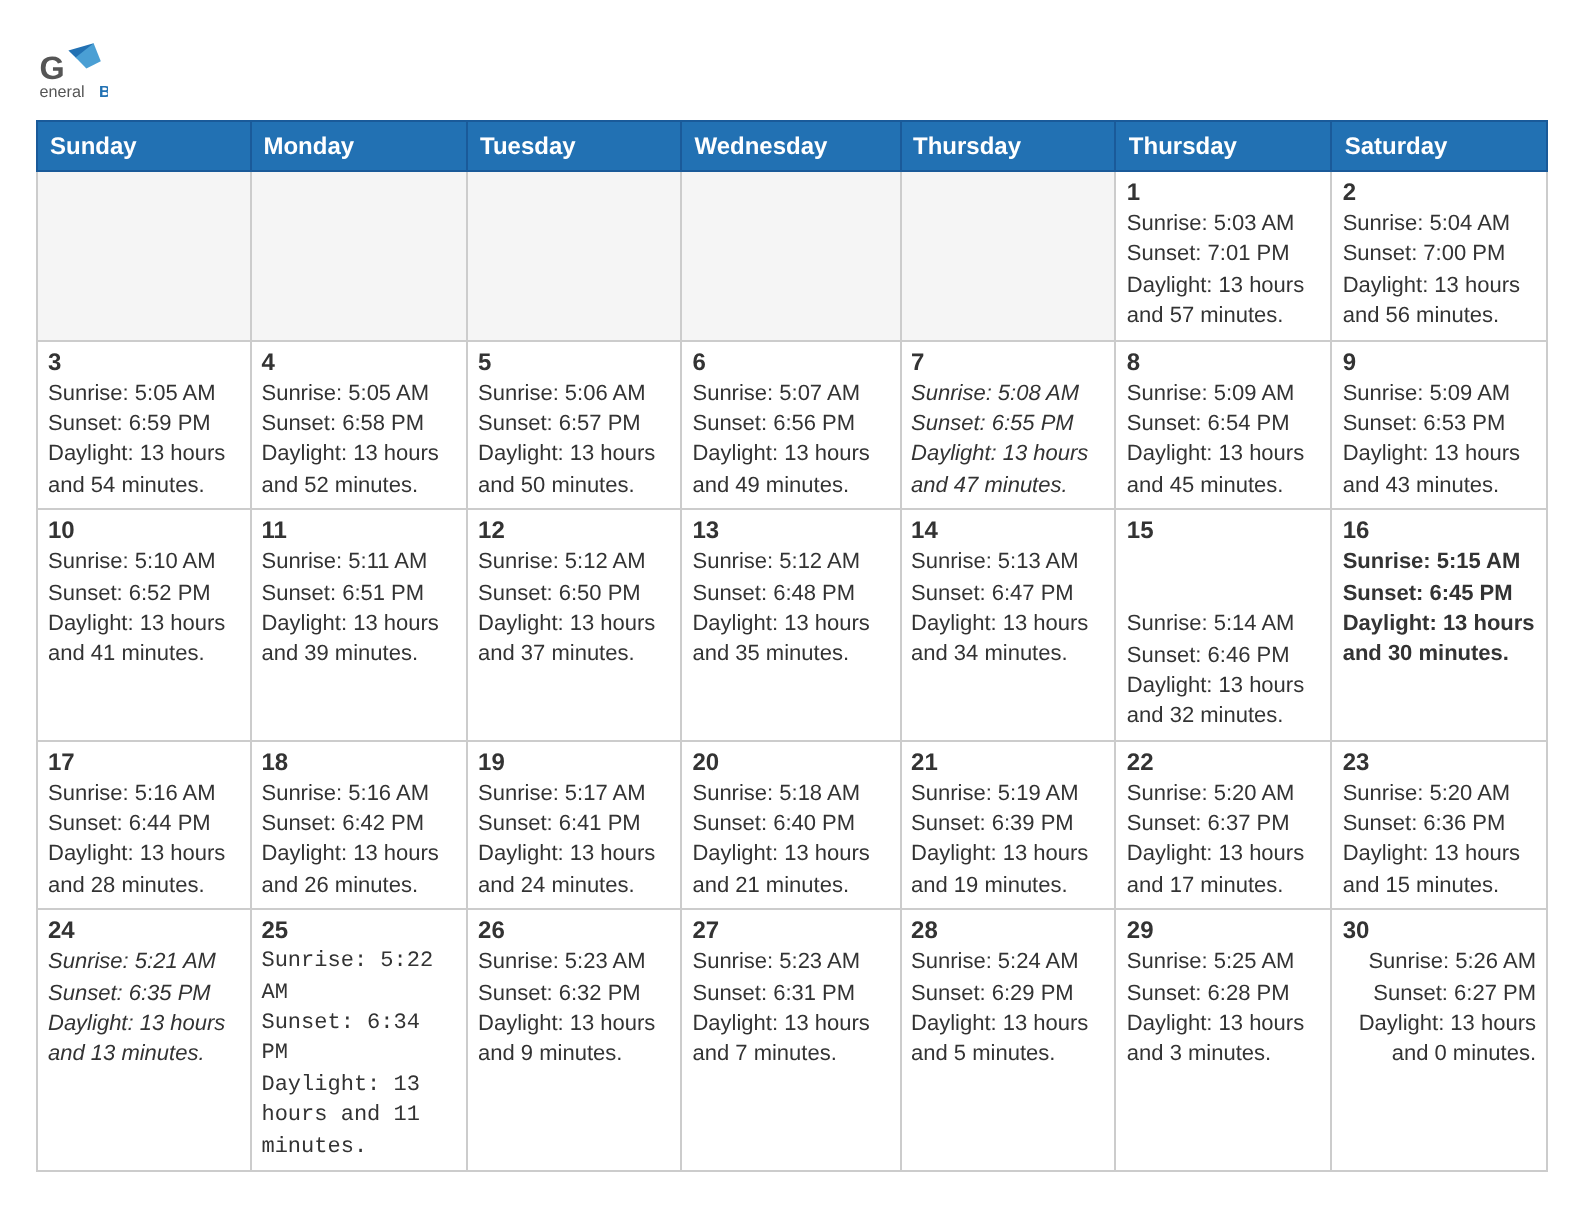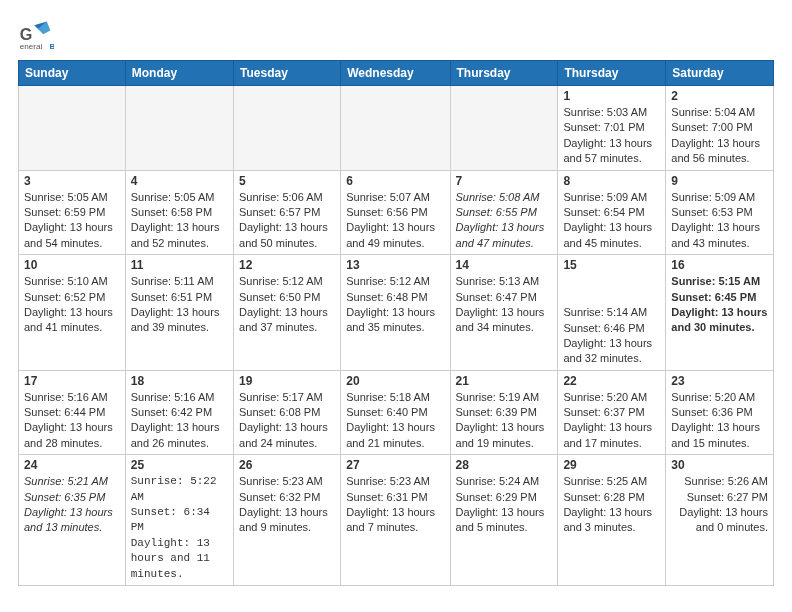--- a/index.html
+++ b/index.html
@@ -247,21 +247,21 @@
           </td>
           <td>
             <span class="day-num">18</span>
             <div class="day-info" style="white-space: pre-line;">Sunrise: 5:16 AM
 Sunset: 6:42 PM
 Daylight: 13 hours and 26 minutes.</div>
           </td>
           <td>
             <span class="day-num">19</span>
             <div class="day-info" style="white-space: pre-line;">Sunrise: 5:17 AM
-Sunset: 6:08 PM
+Sunset: 6:41 PM
 Daylight: 13 hours and 24 minutes.</div>
           </td>
           <td>
             <span class="day-num">20</span>
             <div class="day-info" style="white-space: pre-line;">Sunrise: 5:18 AM
 Sunset: 6:40 PM
 Daylight: 13 hours and 21 minutes.</div>
           </td>
           <td>
             <span class="day-num">21</span>

